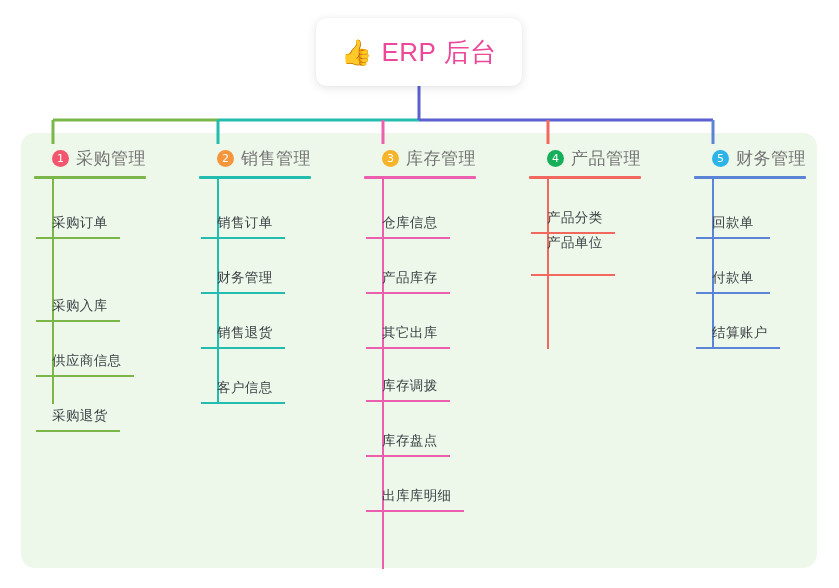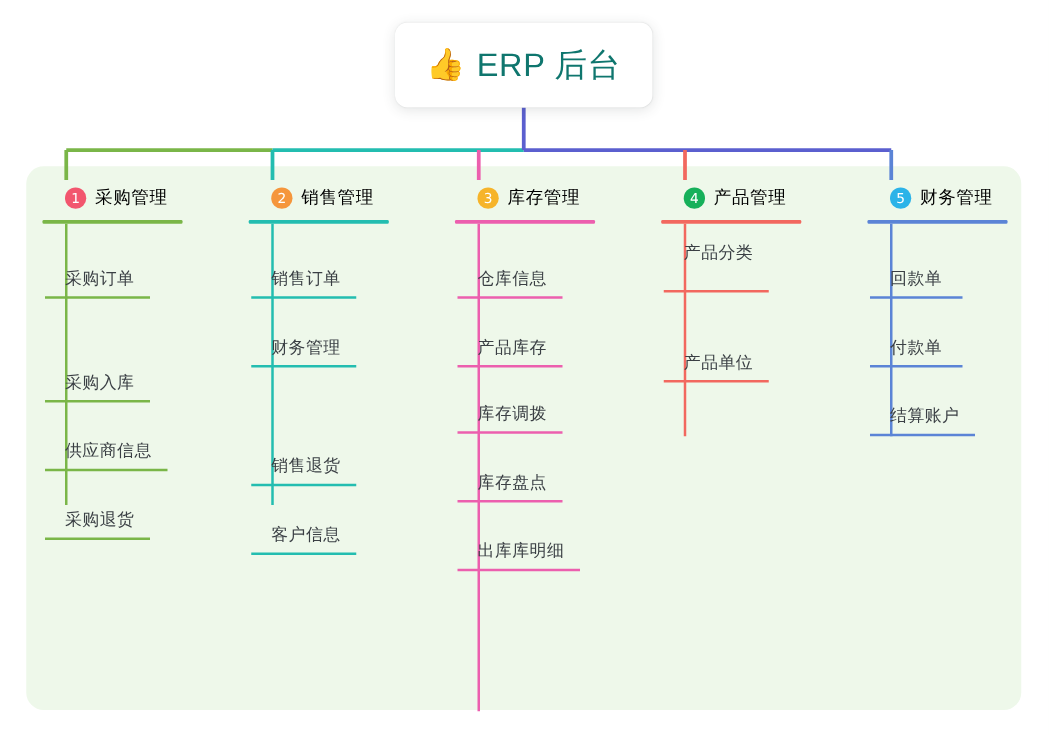--- a/index.html
+++ b/index.html
@@ -32,21 +32,21 @@
     gap: 9px;
     z-index: 5;
   }
   #title-card .thumb {
     font-size: 25px;
     line-height: 1;
     display: inline-block;
   }
   #title-card .title-text {
     font-size: 26px;
-    color: #0f766e;
+    color: #ec4899;
     letter-spacing: 0.5px;
     white-space: nowrap;
   }
 
   
   #panel {
     position: absolute;
     left: 21px;
     top: 133px;
     width: 796px;
@@ -84,22 +84,22 @@
     height: 17px;
     border-radius: 50%;
     color: #ffffff;
     font-size: 11px;
     line-height: 17px;
     text-align: center;
     flex: 0 0 auto;
     font-family: "DejaVu Sans", sans-serif;
   }
   .col-title {
-    font-size: 14px;
-    color: #000000;
+    font-size: 17px;
+    color: #737373;
     white-space: nowrap;
     letter-spacing: 0.5px;
   }
   .header-rule {
     height: 3px;
     margin-top: 6px;
     border-radius: 1px;
   }
 
   .items {
@@ -191,21 +191,21 @@
       <div class="items">
         <div class="spine" style="background: rgb(35, 189, 176); height: 225px;"></div>
         <div class="item" style="height: 60px;">
           <div class="item-label">销售订单</div>
           <div class="item-rule" style="background: rgb(35, 189, 176); width: 84px;"></div>
         </div>
         <div class="item" style="height: 55px;">
           <div class="item-label">财务管理</div>
           <div class="item-rule" style="background: rgb(35, 189, 176); width: 84px;"></div>
         </div>
-        <div class="item" style="height: 55px; margin-top: 40px;">
+        <div class="item" style="height: 55px;">
           <div class="item-label">销售退货</div>
           <div class="item-rule" style="background: rgb(35, 189, 176); width: 84px;"></div>
         </div>
         <div class="item" style="height: 55px;">
           <div class="item-label">客户信息</div>
           <div class="item-rule" style="background: rgb(35, 189, 176); width: 84px;"></div>
         </div>
       </div>
     </div>
     <div class="column" style="left: 364px;">
@@ -217,20 +217,24 @@
       <div class="items">
         <div class="spine" style="background: rgb(236, 95, 174); height: 390px;"></div>
         <div class="item" style="height: 60px;">
           <div class="item-label">仓库信息</div>
           <div class="item-rule" style="background: rgb(236, 95, 174); width: 84px;"></div>
         </div>
         <div class="item" style="height: 55px;">
           <div class="item-label">产品库存</div>
           <div class="item-rule" style="background: rgb(236, 95, 174); width: 84px;"></div>
         </div>
+        <div class="item" style="height: 55px;">
+          <div class="item-label">其它出库</div>
+          <div class="item-rule" style="background: rgb(236, 95, 174); width: 84px;"></div>
+        </div>
         <div class="item" style="height: 53px;">
           <div class="item-label">库存调拨</div>
           <div class="item-rule" style="background: rgb(236, 95, 174); width: 84px;"></div>
         </div>
         <div class="item" style="height: 55px;">
           <div class="item-label">库存盘点</div>
           <div class="item-rule" style="background: rgb(236, 95, 174); width: 84px;"></div>
         </div>
         <div class="item" style="height: 55px;">
           <div class="item-label">出库库明细</div>
@@ -239,25 +243,25 @@
       </div>
     </div>
     <div class="column" style="left: 529px;">
       <div class="col-header">
         <span class="badge" style="background: rgb(22, 176, 90);">4</span>
         <span class="col-title">产品管理</span>
       </div>
       <div class="header-rule" style="background: rgb(242, 104, 95); width: 112px;"></div>
       <div class="items">
         <div class="spine" style="background: rgb(242, 104, 95); height: 170px;"></div>
-        <div class="item" style="height: 55px; gap: 16px;">
+        <div class="item" style="height: 55px;">
           <div class="item-label">产品分类</div>
           <div class="item-rule" style="background: rgb(242, 104, 95); width: 84px;"></div>
         </div>
-        <div class="item" style="height: 72px;">
+        <div class="item" style="height: 42px; justify-content: space-between;">
           <div class="item-label">产品单位</div>
           <div class="item-rule" style="background: rgb(242, 104, 95); width: 84px;"></div>
         </div>
       </div>
     </div>
     <div class="column" style="left: 694px;">
       <div class="col-header">
         <span class="badge" style="background: rgb(44, 179, 232);">5</span>
         <span class="col-title">财务管理</span>
       </div>

